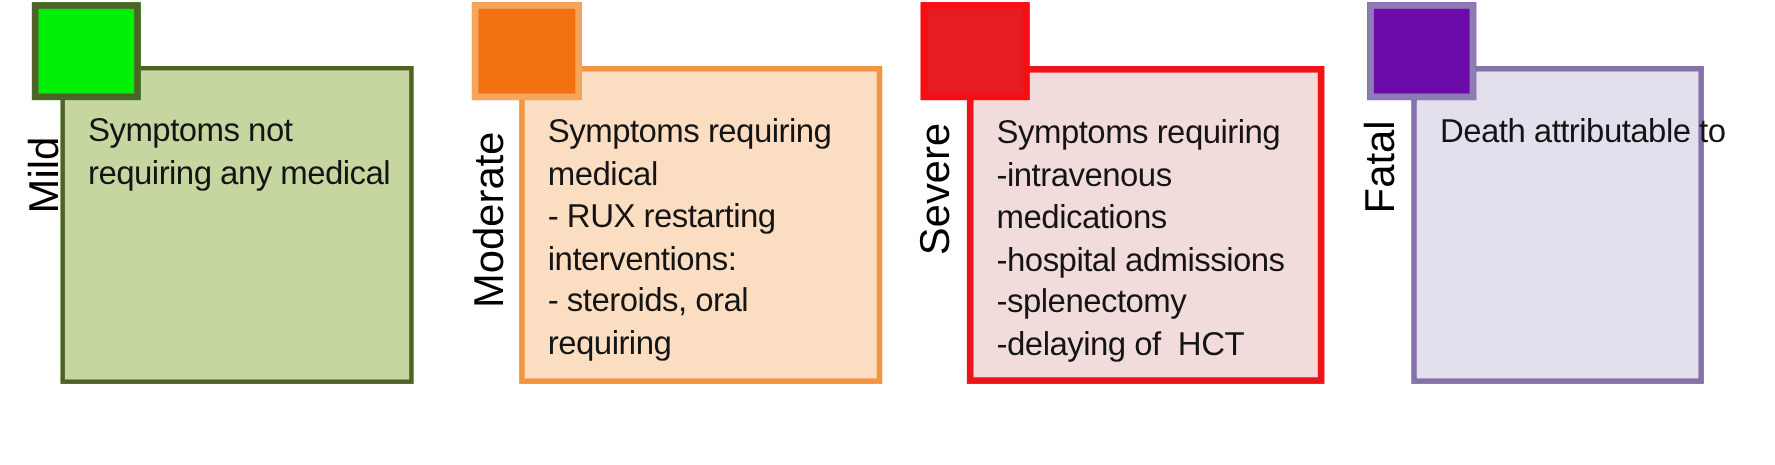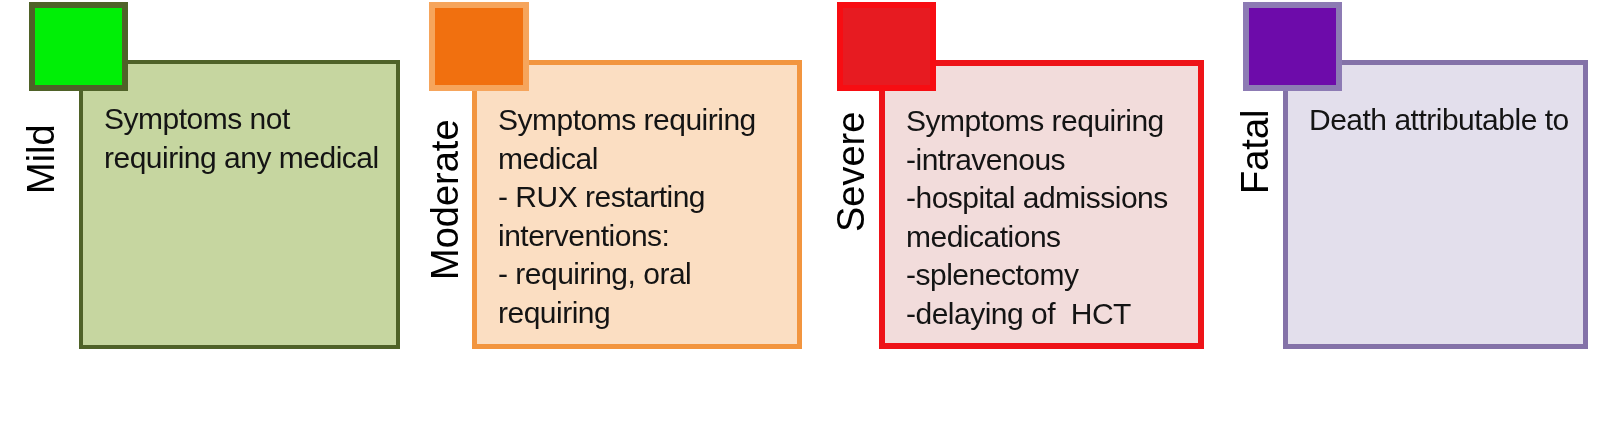--- a/index.html
+++ b/index.html
@@ -14,24 +14,24 @@
 
   
   .box {
     position: absolute;
     top: 60px;
     height: 289px;
     box-sizing: border-box;
     border-style: solid;
     padding: 36px 0 0 21px;
   }
-  .b1 { left: 79px;   width: 321px; border-width: 4px; }
+  .b1 { left: 55px;   width: 321px; border-width: 4px; }
   .b2 { left: 472px;  width: 330px; border-width: 5px; }
   .b3 { left: 879px;  width: 325px; border-width: 6px; }
-  .b4 { left: 1283px; width: 305px; border-width: 5px; }
+  .b4 { left: 1283px; width: 266px; border-width: 5px; }
 
   .line {
     white-space: pre;           
     font-size: 30px;
     line-height: 38.5px;
     letter-spacing: -0.5px;
     color: #141414;
   }
 
   
@@ -76,33 +76,33 @@
     <div class="square s1" style="background-color: rgb(0, 239, 6); border-color: rgb(79, 98, 40);"></div>
     <div class="vlabel v1">Mild</div>
   </div>
 
   <div>
     <div class="box b2" style="background-color: rgb(251, 222, 194); border-color: rgb(242, 149, 63);">
       <div class="line">Symptoms requiring</div>
       <div class="line">medical</div>
       <div class="line">- RUX restarting</div>
       <div class="line">interventions:</div>
-      <div class="line">- requiring, oral</div>
+      <div class="line">- steroids, oral</div>
       <div class="line">requiring</div>
     </div>
     <div class="square s2" style="background-color: rgb(241, 112, 15); border-color: rgb(246, 165, 92);"></div>
     <div class="vlabel v2">Moderate</div>
   </div>
 
   <div>
     <div class="box b3" style="background-color: rgb(242, 220, 219); border-color: rgb(238, 19, 24);">
       <div class="line">Symptoms requiring</div>
       <div class="line">-intravenous</div>
+      <div class="line">medications</div>
       <div class="line">-hospital admissions</div>
-      <div class="line">medications</div>
       <div class="line">-splenectomy</div>
       <div class="line">-delaying of  HCT</div>
     </div>
     <div class="square s3" style="background-color: rgb(231, 27, 33); border-color: rgb(247, 13, 18);"></div>
     <div class="vlabel v3">Severe</div>
   </div>
 
   <div>
     <div class="box b4" style="background-color: rgb(227, 223, 236); border-color: rgb(132, 114, 168);">
       <div class="line">Death attributable to</div>

